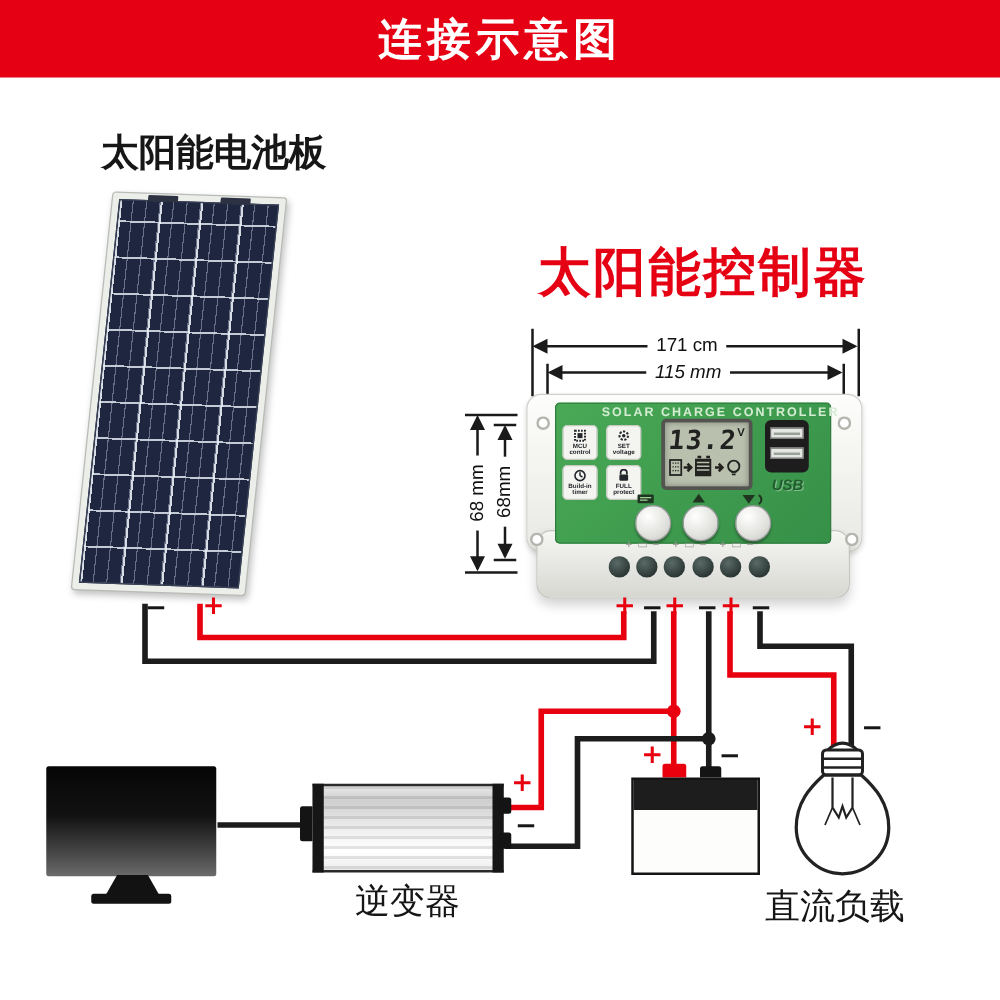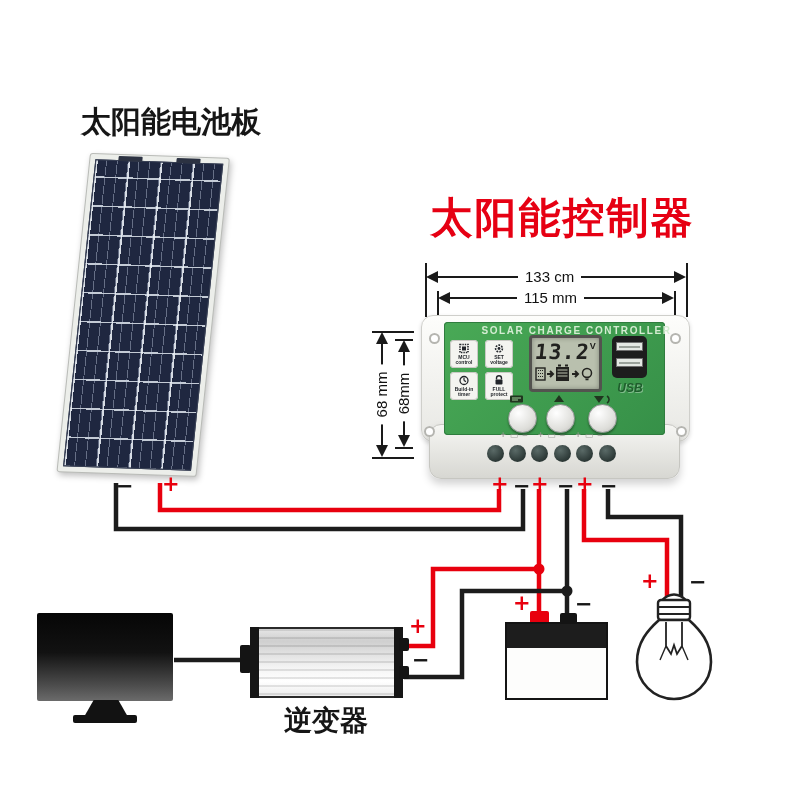--- a/index.html
+++ b/index.html
@@ -8,21 +8,21 @@
   .abs{position:absolute;}
 
   
   .banner{left:0;top:0;width:800px;height:62px;background:#e60013;display:flex;
           align-items:center;justify-content:center;}
   .banner-title{color:#fff;font-size:35px;font-weight:700;letter-spacing:4px;}
 
   
   .panel-caption{left:76px;top:102px;width:190px;text-align:center;font-size:30px;font-weight:700;color:#161616;}
   .controller-caption{left:420px;top:190px;width:285px;text-align:center;font-size:42px;font-weight:700;color:#e60013;letter-spacing:2px;}
-  .dev-caption{font-size:28px;font-weight:700;color:#161616;text-align:center;}
+  .dev-caption{font-size:28px;font-weight:400;color:#161616;text-align:center;}
 
   
   .solar-panel{left:90px;top:153px;width:140px;height:320px;transform:rotate(2deg) skewX(-4deg);
     transform-origin:top left;background:#eceeea;border:1px solid #b9bbb7;border-radius:3px;
     box-shadow:2px 3px 6px rgba(0,0,0,.25);padding:5px;box-sizing:border-box;}
   .solar-cells{width:100%;height:100%;background-color:#1f2740;
     background-image:
       repeating-linear-gradient(90deg, rgba(235,240,246,.9) 0 1.6px, transparent 1.6px 32.4px),
       repeating-linear-gradient(90deg, transparent 0 9.9px, rgba(190,200,220,.45) 9.9px 10.8px),
       repeating-linear-gradient(0deg, transparent 0 27.5px, rgba(225,232,240,.85) 27.5px 29px);
@@ -107,20 +107,23 @@
   .post-pos{left:530px;top:611px;width:19px;height:13px;background:#e8000e;border-radius:2px;}
   .post-neg{left:560px;top:613px;width:17px;height:11px;background:#141414;border-radius:2px;}
 
   .wires{left:0;top:0;pointer-events:none;}
 </style>
 </head>
 <body>
 
 <div class="stage">
 
+  <div class="abs banner">
+    <div class="banner-title">连接示意图</div>
+  </div>
 
   <div class="abs controller-caption">太阳能控制器</div>
   <div class="abs panel-caption">太阳能电池板</div>
 
   <div class="abs solar-panel">
     <div class="solar-cells"></div>
     <div class="panel-tab" style="left:28px;"></div>
     <div class="panel-tab" style="left:86px;"></div>
   </div>
 
@@ -134,26 +137,26 @@
     <path d="M584,489 V540 H667 V601" fill="none" stroke="#e8000e" stroke-width="4.5"></path>
     <path d="M608,489 V517 H681 V599" fill="none" stroke="#1c1c1c" stroke-width="4.5"></path>
     <path d="M174,660 H249" fill="none" stroke="#1c1c1c" stroke-width="4.5"></path>
     <circle cx="539" cy="569" r="5.5" fill="#e8000e"></circle>
     <circle cx="567" cy="591" r="5.5" fill="#1c1c1c"></circle>
   </svg>
 
   <div class="abs tick-v" style="left:425px;top:263px;height:54px;"></div>
   <div class="abs tick-v" style="left:686px;top:263px;height:54px;"></div>
   <div class="abs dim-line-h" style="left:428px;top:276px;width:256px;"></div>
-  <div class="abs dim-label" style="left:518px;top:268px;">133 cm</div>
+  <div class="abs dim-label" style="left:518px;top:268px;">171 cm</div>
 
   <div class="abs tick-v" style="left:437px;top:291px;height:26px;"></div>
   <div class="abs tick-v" style="left:674px;top:291px;height:26px;"></div>
   <div class="abs dim-line-h" style="left:440px;top:297px;width:232px;"></div>
-  <div class="abs dim-label" style="left:517px;top:289px;">115 mm</div>
+  <div class="abs dim-label" style="left:517px;top:289px;font-style:italic;">115 mm</div>
 
   <div class="abs tick-h" style="left:372px;top:331px;width:42px;"></div>
   <div class="abs tick-h" style="left:372px;top:457px;width:42px;"></div>
   <div class="abs dim-line-v" style="left:381px;top:334px;height:121px;"></div>
   <div class="abs dim-label dim-label-v" style="left:352px;top:386px;">68 mm</div>
 
   <div class="abs tick-h" style="left:395px;top:339px;width:18px;"></div>
   <div class="abs tick-h" style="left:395px;top:447px;width:18px;"></div>
   <div class="abs dim-line-v" style="left:403px;top:342px;height:103px;"></div>
   <div class="abs dim-label dim-label-v" style="left:376px;top:385px;">68mm</div>
@@ -279,14 +282,15 @@
   </div>
 
   <svg class="abs" style="left:628px;top:588px;" width="92" height="116" viewBox="0 0 92 116">
     <path d="M33,13 q13,-13 26,0" fill="#fff" stroke="#222" stroke-width="2.4"></path>
     <rect x="30" y="12" width="32" height="20" rx="3" fill="#fff" stroke="#222" stroke-width="2.4"></rect>
     <path d="M30,19 h32 M30,26 h32" stroke="#222" stroke-width="2"></path>
     <path d="M31,32 C20,42 9,54 9,74 a37,37 0 1 0 74,0 C83,54 72,42 61,32 Z" fill="#fff" stroke="#222" stroke-width="2.6"></path>
     <path d="M38,34 V58 M54,34 V58 M38,58 L43,66 L46,57 L49,66 L54,58" fill="none" stroke="#222" stroke-width="1.8"></path>
     <path d="M38,58 L32,72 M54,58 L60,72" fill="none" stroke="#222" stroke-width="1.4"></path>
   </svg>
+  <div class="abs dev-caption" style="left:606px;top:706px;width:124px;">直流负载</div>
 
 </div>
 
 </body></html>

